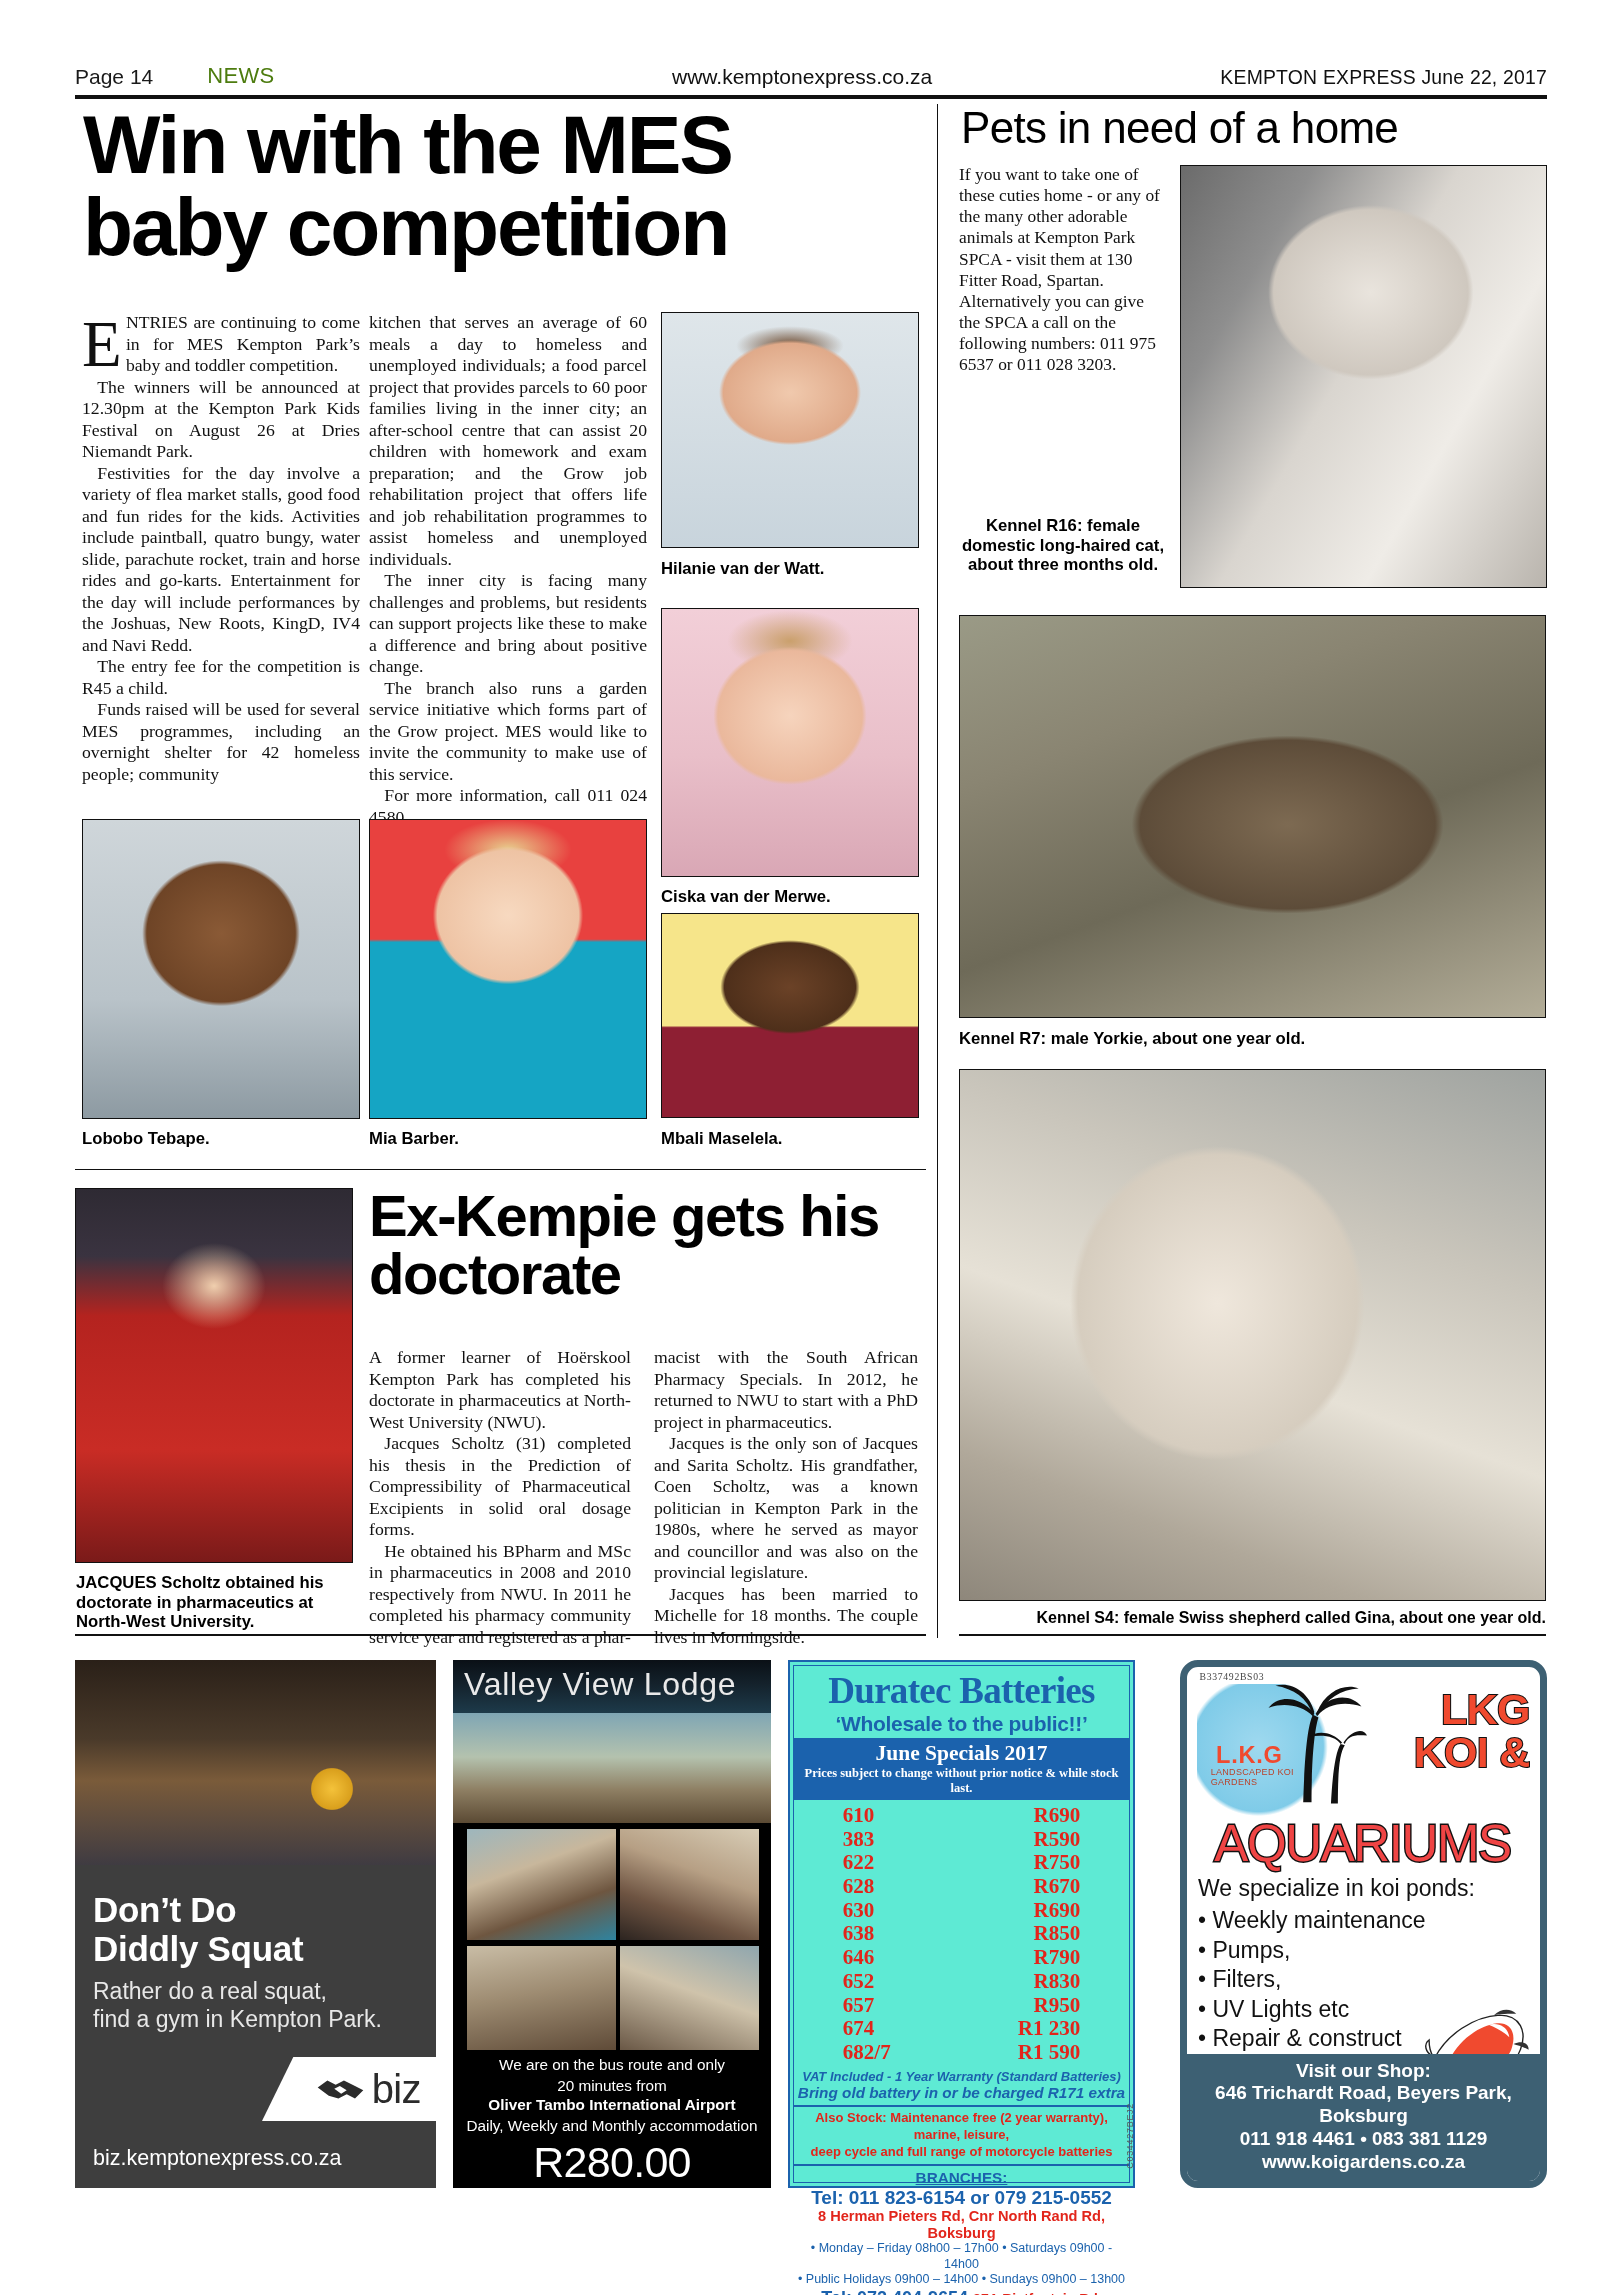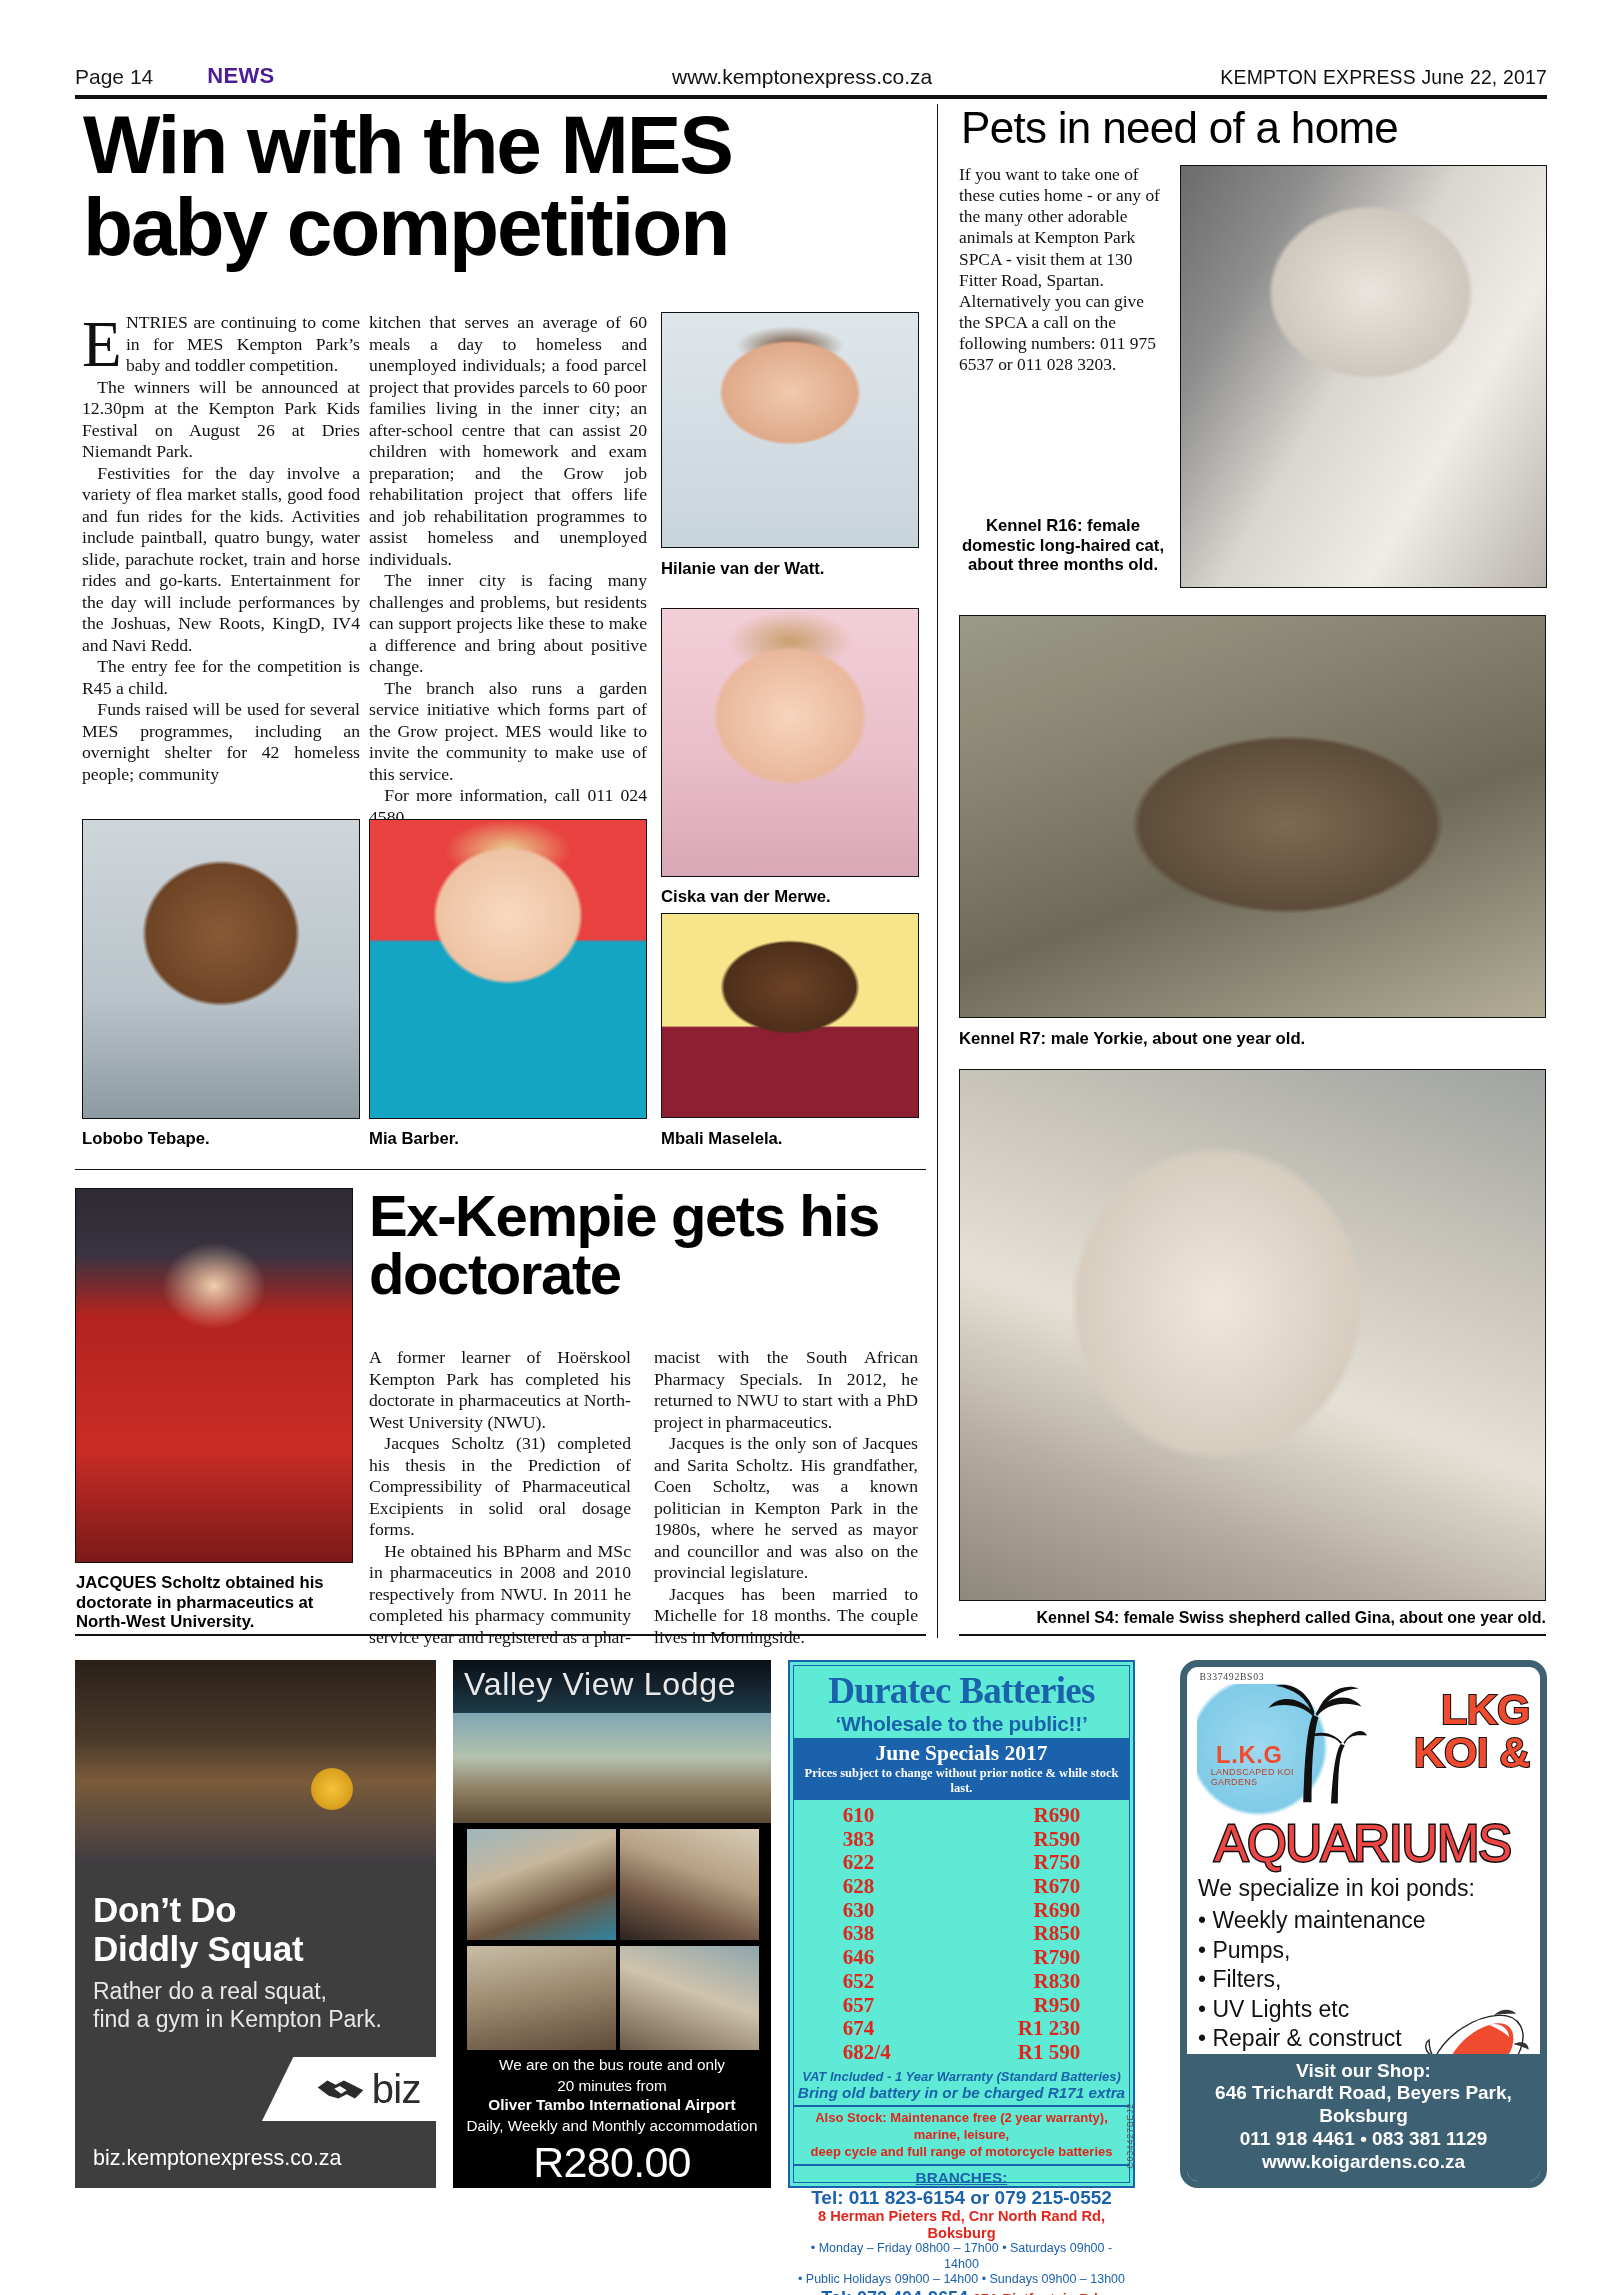--- a/index.html
+++ b/index.html
@@ -10,21 +10,21 @@
     overflow: hidden;
   }
   .page { position: relative; width: 1624px; height: 2295px; background:#fff; }
 
   
   .masthead {
     position:absolute; left:75px; top:56px; width:1472px; height:33px;
     display:flex; align-items:flex-end;
   }
   .mh-page { font-family:"Liberation Sans", sans-serif; font-size:21px; color:#1a1a1a; }
-  .mh-news { font-family:"Liberation Sans", sans-serif; font-size:22px; font-weight:bold; color:#4c1d95; margin-left:54px; letter-spacing:0.3px;}
+  .mh-news { font-family:"Liberation Sans", sans-serif; font-size:22px; font-weight:normal; color:#4d7c0f; margin-left:54px; letter-spacing:0.3px;}
   .mh-url { font-family:"Liberation Sans", sans-serif; font-size:21px; color:#111; position:absolute; left:597px; bottom:0;}
   .mh-right { font-family:"Liberation Sans", sans-serif; font-size:19.4px; color:#111; position:absolute; right:0; bottom:0; letter-spacing:0.2px;}
   .mh-rule { position:absolute; left:75px; top:95px; width:1472px; height:3.5px; background:#111; }
 
   
   .col { position:absolute; }
 
   
   .headline-main {
     position:absolute; left:83px; top:104px; width:833px;
@@ -359,21 +359,21 @@
           </div>
         <div class="dur-row">
             <span>657</span>
             <span>R950</span>
           </div>
         <div class="dur-row">
             <span>674</span>
             <span>R1 230</span>
           </div>
         <div class="dur-row">
-            <span>682/4</span>
+            <span>682/7</span>
             <span>R1 590</span>
           </div>
       </div>
       <div class="dur-note dur-n1">VAT Included - 1 Year Warranty (Standard Batteries)</div>
       <div class="dur-note dur-n2">Bring old battery in or be charged R171 extra</div>
       <div class="dur-stock">
         <div>Also Stock: Maintenance free (2 year warranty), marine, leisure,</div>
         <div>deep cycle and full range of motorcycle batteries</div>
       </div>
       <div class="dur-branch">

